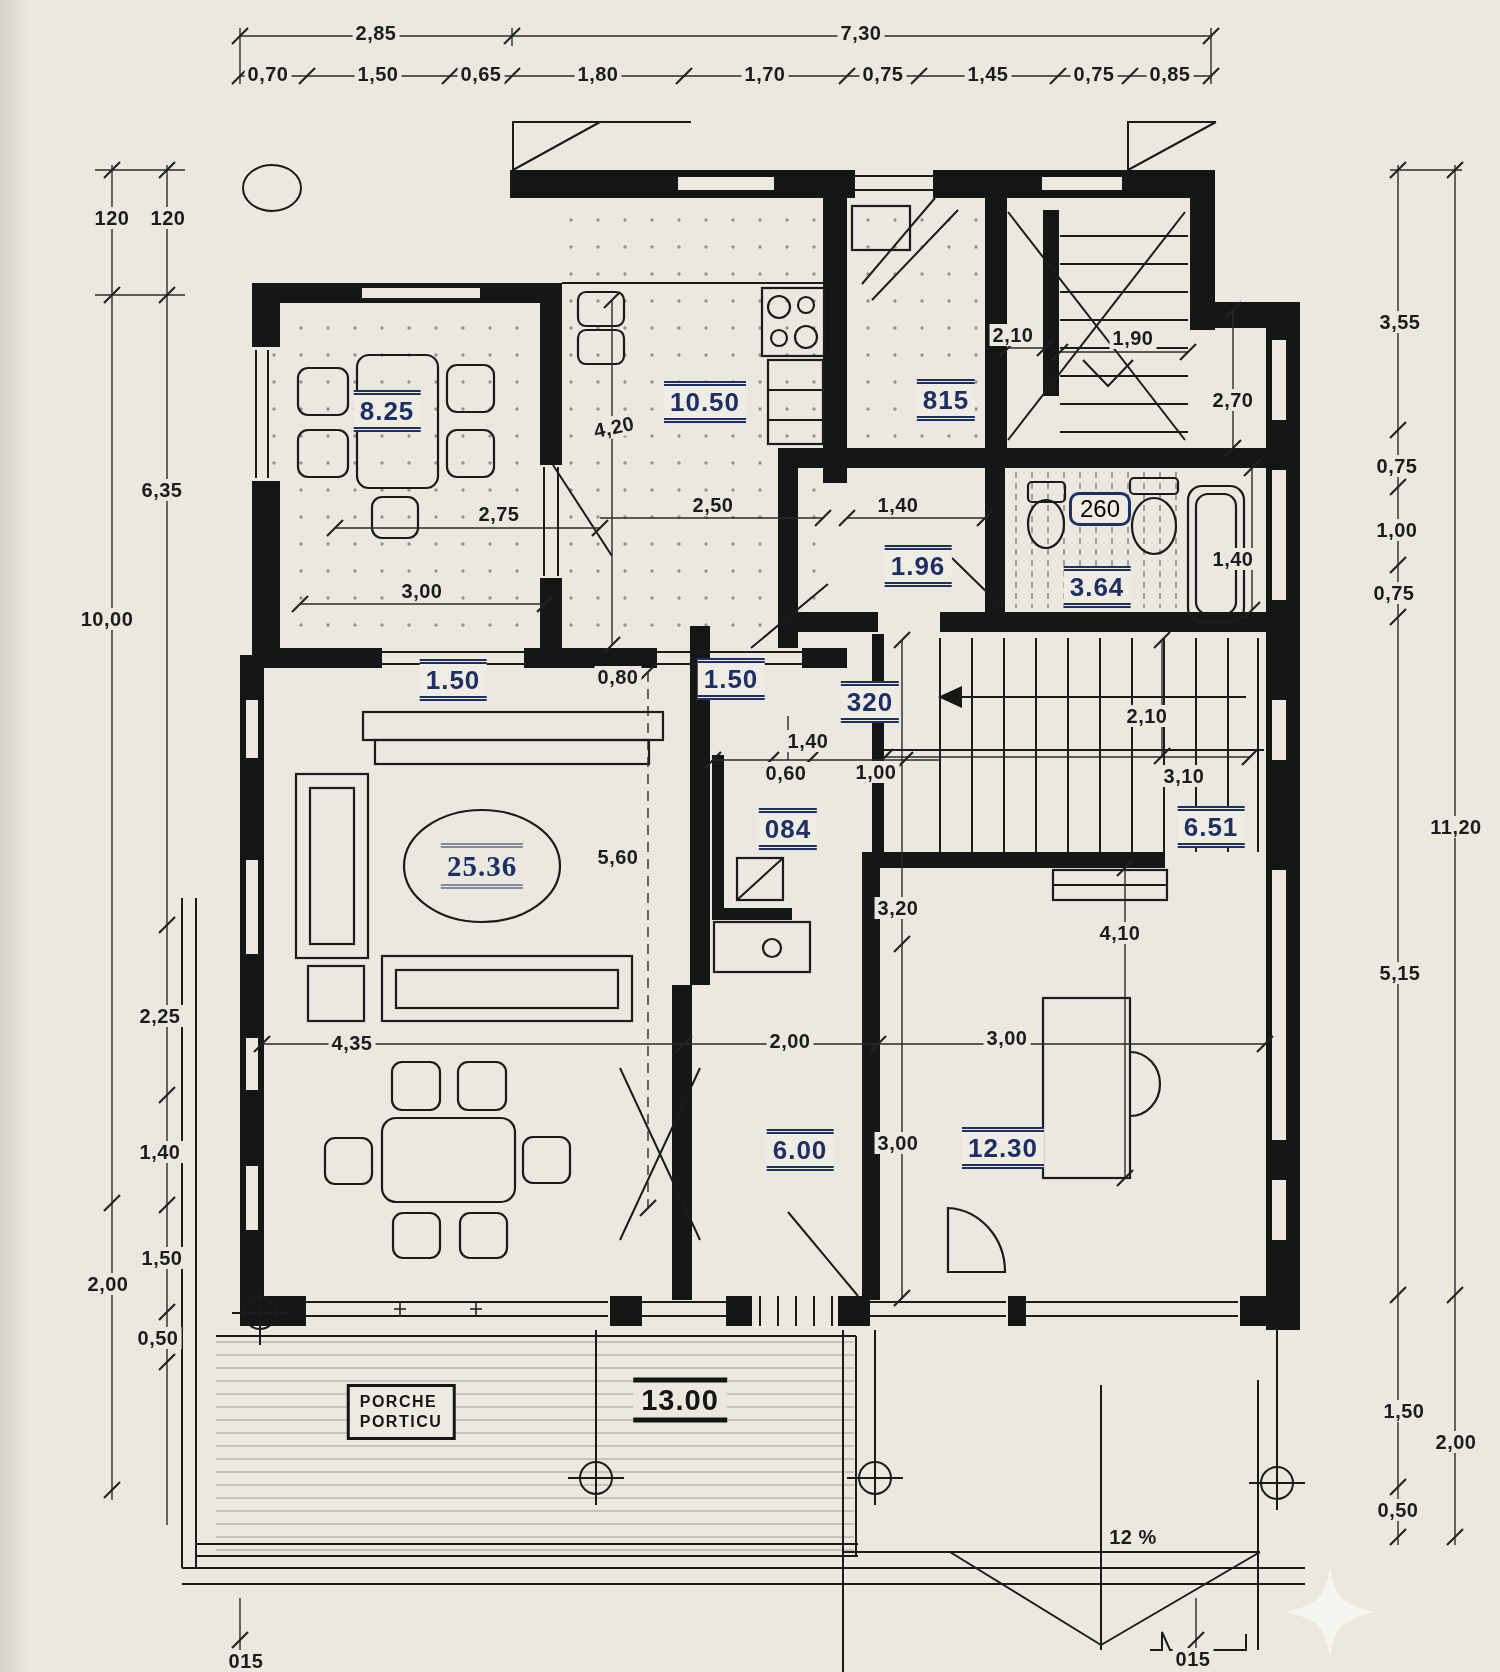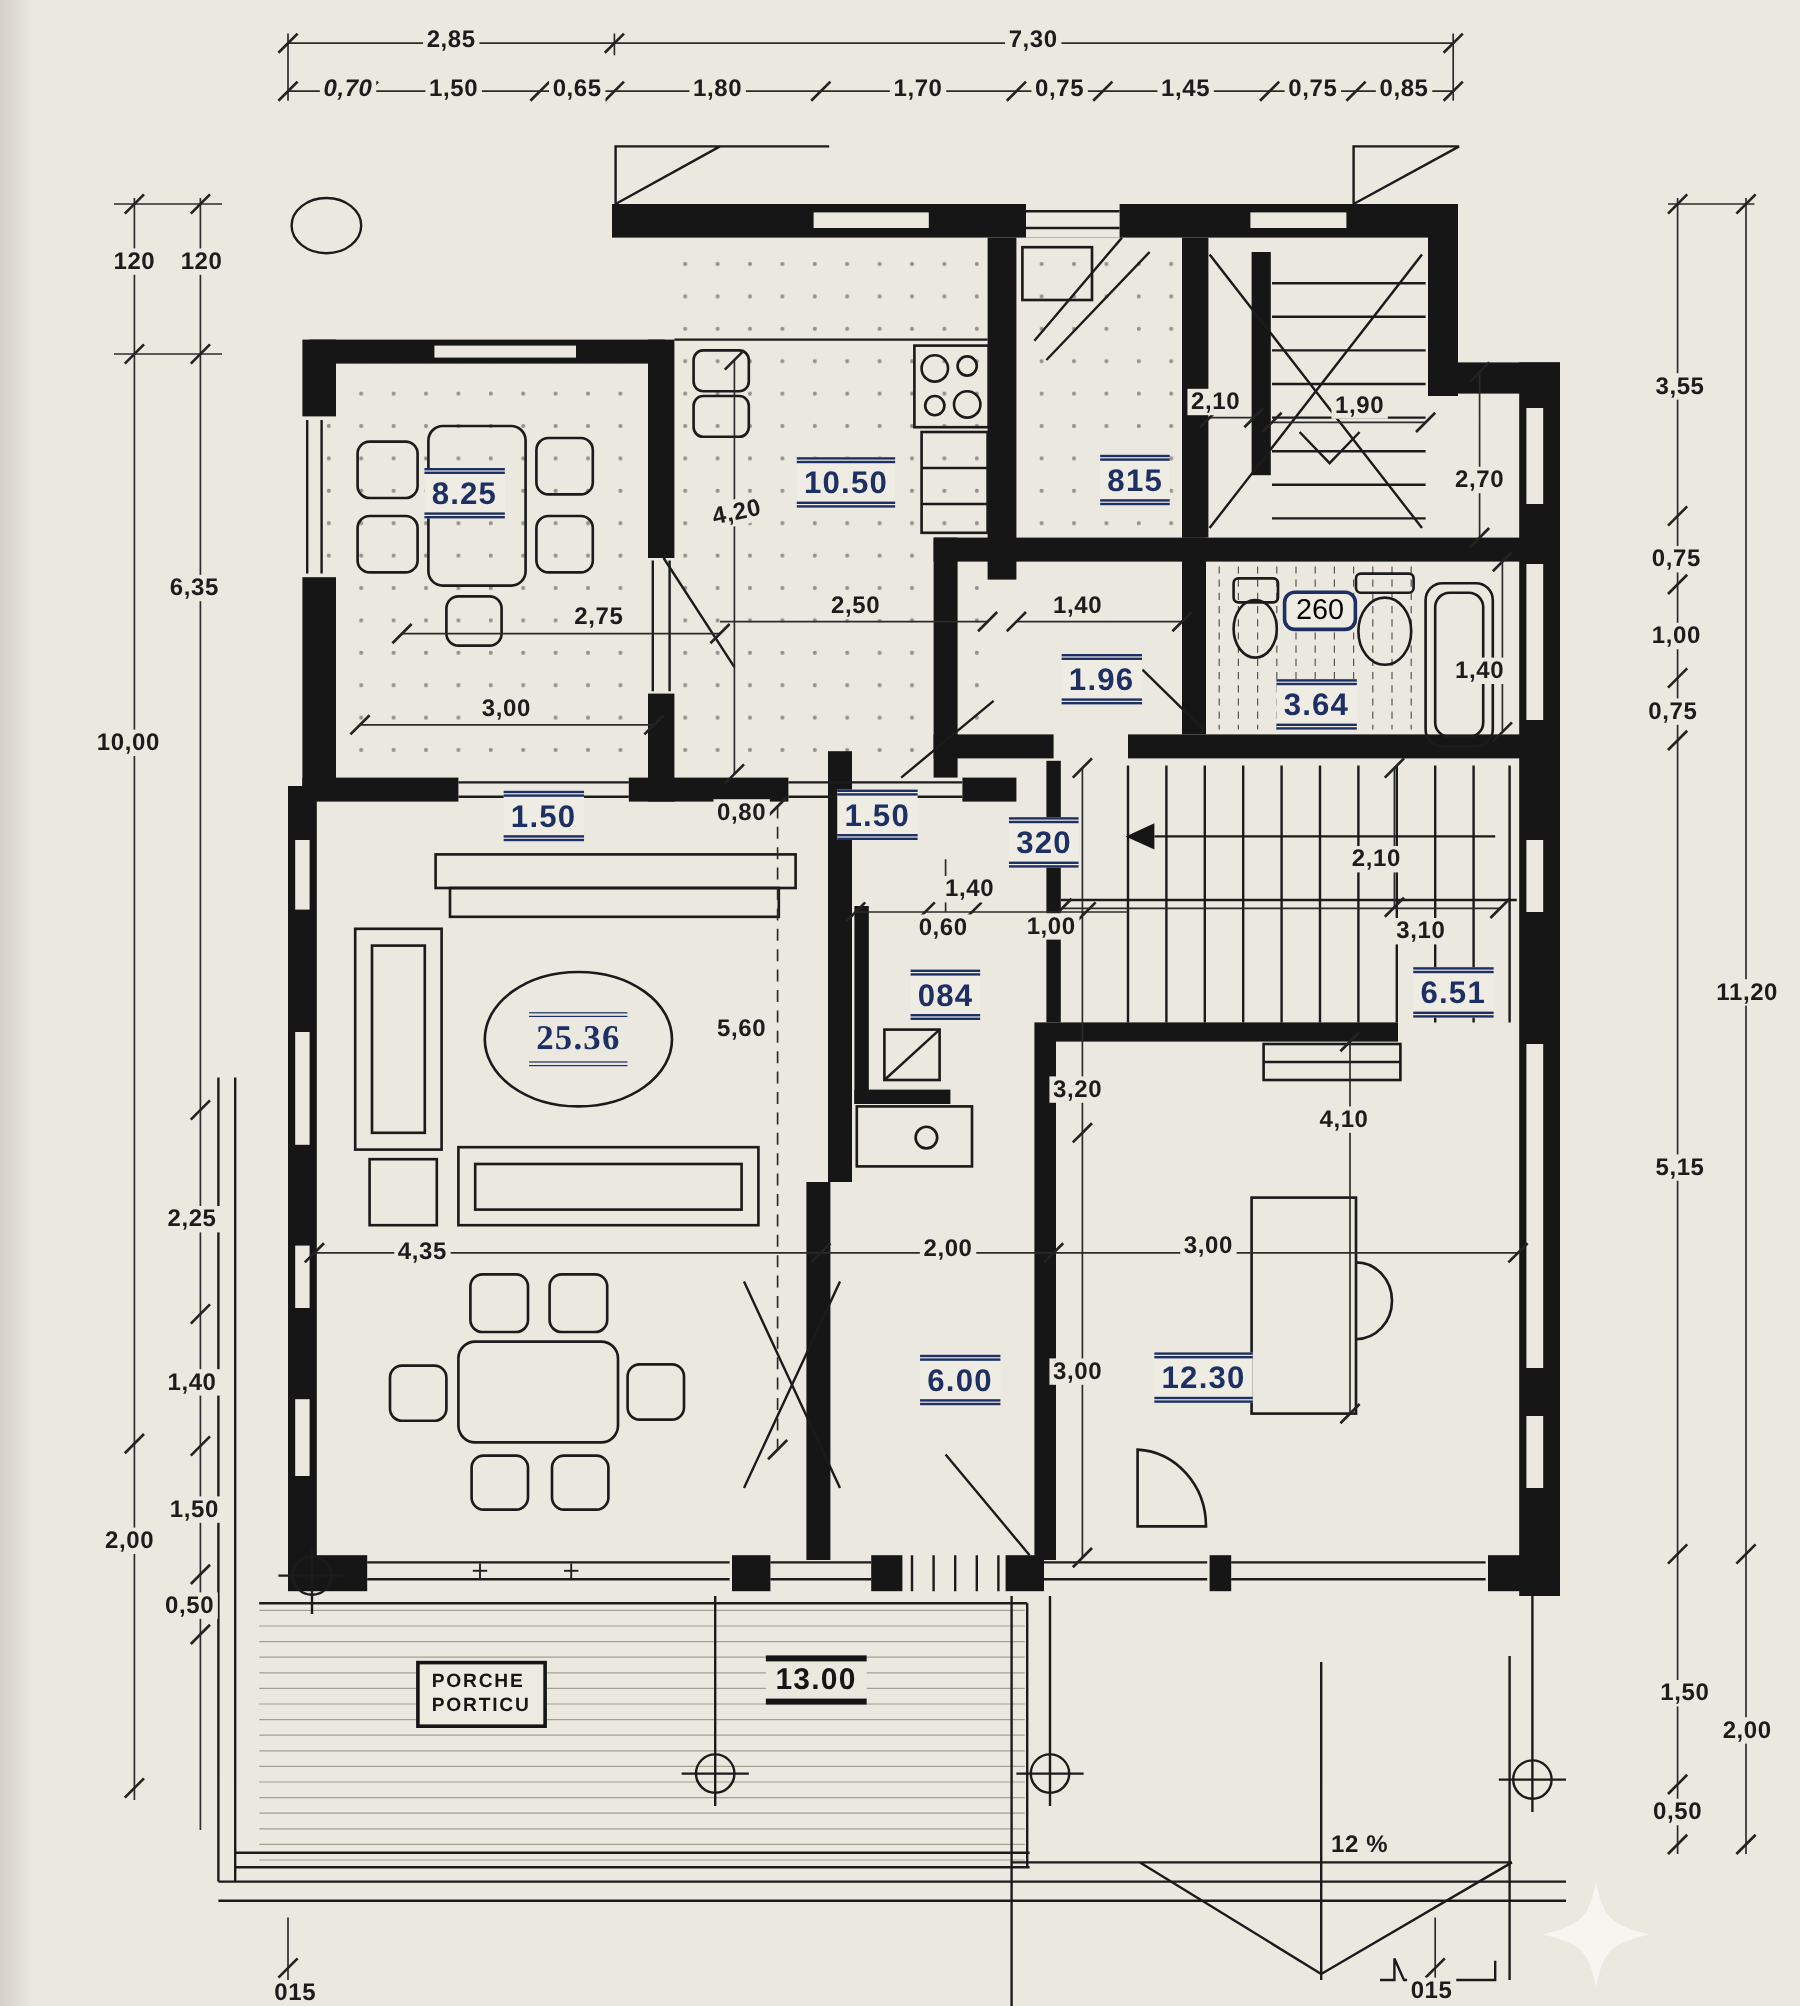--- a/index.html
+++ b/index.html
@@ -19,21 +19,21 @@
   .lbl{position:absolute;transform:translate(-50%,-50%);white-space:nowrap;line-height:1;z-index:10;}
   .dimlbl{font-size:20px;font-weight:700;color:#1c1c1c;letter-spacing:.5px;
         background:#ebe8e0;padding:1px 3px;}
   .arealbl{font-size:26px;font-weight:700;color:#1d2f63;letter-spacing:1px;
         border-top:5px double #1d2f63;border-bottom:5px double #1d2f63;
         background:#efece4;padding:3px 6px;}
   .boxed{border:3px solid #1d2f63;border-radius:10px;font-size:24px;padding:2px 8px;background:#efece4;}
   .navy-ellipse{font-size:29px;font-weight:700;color:#1d2f63;letter-spacing:1px;
         border-top:4px double #1d2f63;border-bottom:4px double #1d2f63;
         background:transparent;padding:4px 6px;font-family:Liberation Serif, serif;}
-  .big-black{font-size:25px;font-weight:700;color:#151515;letter-spacing:1px;
+  .big-black{font-size:29px;font-weight:700;color:#151515;letter-spacing:1px;
         border-top:5px solid #151515;border-bottom:5px solid #151515;
         background:#ebe8e0;padding:3px 8px;}
   .porche-box{position:absolute;transform:translate(-50%,-50%);border:3px solid #151515;
         padding:5px 10px;font-size:16px;font-weight:700;line-height:1.25;color:#161616;
         letter-spacing:1.5px;background:#edeae2;z-index:10;}
 </style>
 </head>
 <body>
 
 <div class="page">
@@ -326,21 +326,21 @@
         <use href="#tk" x="1060" y="352"></use>
         <use href="#tk" x="1188" y="352"></use>
   </g>
 
   <path d="M1330,1568 C1336,1598 1342,1604 1374,1612 C1342,1620 1336,1626 1330,1656 C1324,1626 1318,1620 1286,1612 C1318,1604 1324,1598 1330,1568 Z" fill="#f7f5ef"></path>
 </svg>
 
 <div id="labels">
       <span class="lbl dimlbl" style="left: 376px; top: 33px;">2,85</span>
       <span class="lbl dimlbl" style="left: 861px; top: 33px;">7,30</span>
-      <span class="lbl dimlbl" style="left: 290px; top: 74px; font-style: italic;">0,70</span>
+      <span class="lbl dimlbl" style="left: 268px; top: 74px;">0,70</span>
       <span class="lbl dimlbl" style="left: 378px; top: 74px;">1,50</span>
       <span class="lbl dimlbl" style="left: 481px; top: 74px;">0,65</span>
       <span class="lbl dimlbl" style="left: 598px; top: 74px;">1,80</span>
       <span class="lbl dimlbl" style="left: 765px; top: 74px;">1,70</span>
       <span class="lbl dimlbl" style="left: 883px; top: 74px;">0,75</span>
       <span class="lbl dimlbl" style="left: 988px; top: 74px;">1,45</span>
       <span class="lbl dimlbl" style="left: 1094px; top: 74px;">0,75</span>
       <span class="lbl dimlbl" style="left: 1170px; top: 74px; text-align: center;">0,85</span>
       <span class="lbl dimlbl" style="left: 112px; top: 218px;">120</span>
       <span class="lbl dimlbl" style="left: 168px; top: 218px;">120</span>

